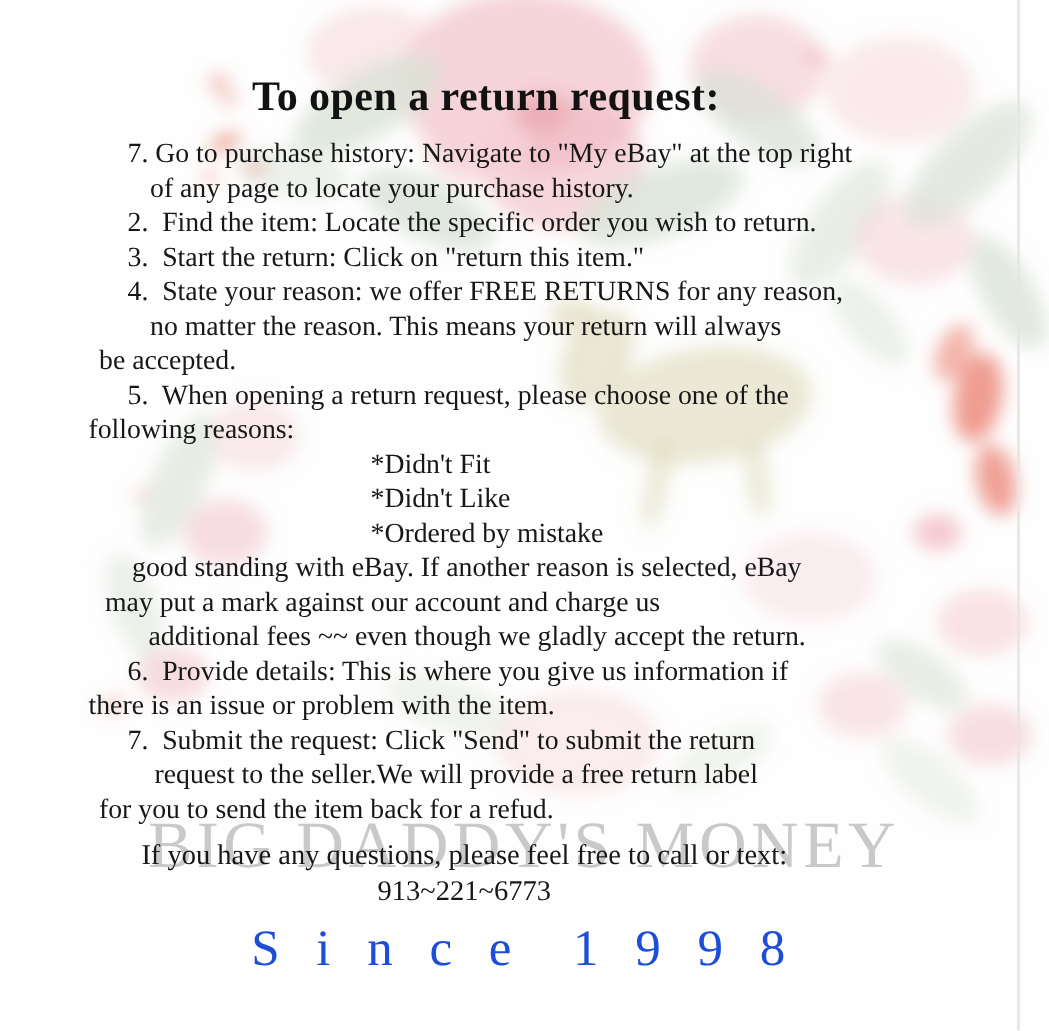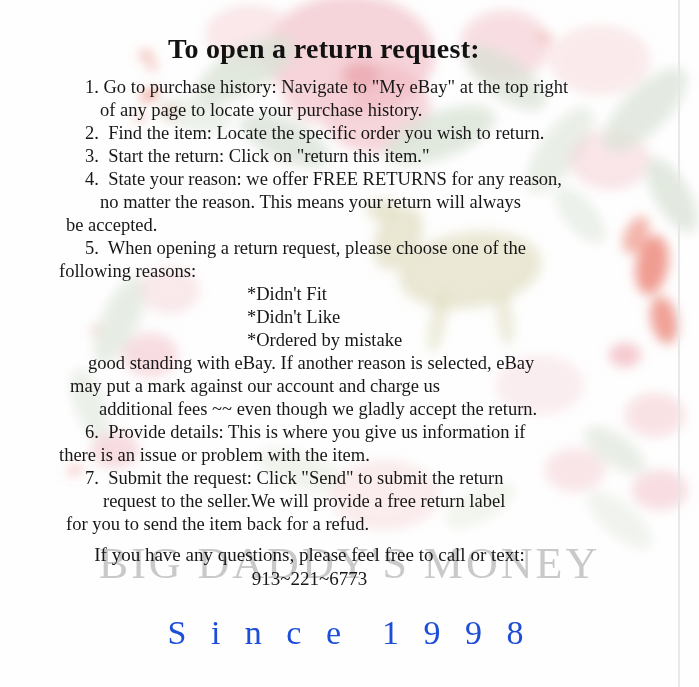--- a/index.html
+++ b/index.html
@@ -5,21 +5,21 @@
   html,body { margin:0; padding:0; background:#ffffff; }
   .page {
     position:relative; width:699px; height:687px; overflow:hidden;
     background:#fefefe; font-family:"Liberation Serif", serif; color:#171717;
   }
   .floral { position:absolute; left:0; top:0; z-index:0; }
   .wm { position:absolute; z-index:1; left:0; width:699px; text-align:center;
         font-family:"Liberation Serif", serif; white-space:pre; }
   .wm-main  { top:538px; font-size:44px; letter-spacing:3px; color:#c9c9c9; }
   .wm-since { top:614px; font-size:34px; letter-spacing:8px; color:#1d4ed8; }
-  .content { position:absolute; left:0; top:0; z-index:2; width:619px; }
+  .content { position:absolute; left:0; top:16px; z-index:2; width:619px; }
   .title {
     margin:0; padding-top:33px; width:648px; text-align:center;
     font-size:28px; font-weight:bold; letter-spacing:0.3px; color:#121212;
   }
   .body { margin-top:11px; font-size:18.5px; line-height:23px; }
   .ln { white-space:pre; }
   .i85  { padding-left:85px; }
   .i88  { padding-left:88px; }
   .i95  { padding-left:95px; }
   .i97  { padding-left:70px; }
@@ -102,21 +102,21 @@
     <rect x="678" y="0" width="2" height="687" fill="#e6e6e6" opacity="0.9"></rect>
   </svg>
 
   <div class="wm wm-main">BIG DADDY'S MONEY</div>
   <div class="wm wm-since">S i n c e  1 9 9 8</div>
 
   <div class="content">
     <h1 class="title">To open a return request:</h1>
 
     <div class="body">
-      <div class="ln i85">1. Go to purchase history: Navigate to "My eBay" at the top right</div>
+      <div class="ln i85">7. Go to purchase history: Navigate to "My eBay" at the top right</div>
       <div class="ln i100">of any page to locate your purchase history.</div>
       <div class="ln i85">2.  Find the item: Locate the specific order you wish to return.</div>
       <div class="ln i85">3.  Start the return: Click on "return this item."</div>
       <div class="ln i85">4.  State your reason: we offer FREE RETURNS for any reason,</div>
       <div class="ln i100">no matter the reason. This means your return will always</div>
       <div class="ln i106">be accepted.</div>
       <div class="ln i85">5.  When opening a return request, please choose one of the</div>
       <div class="ln i112">following reasons:</div>
       <div class="ln i247">*Didn't Fit</div>
       <div class="ln i247">*Didn't Like</div>

